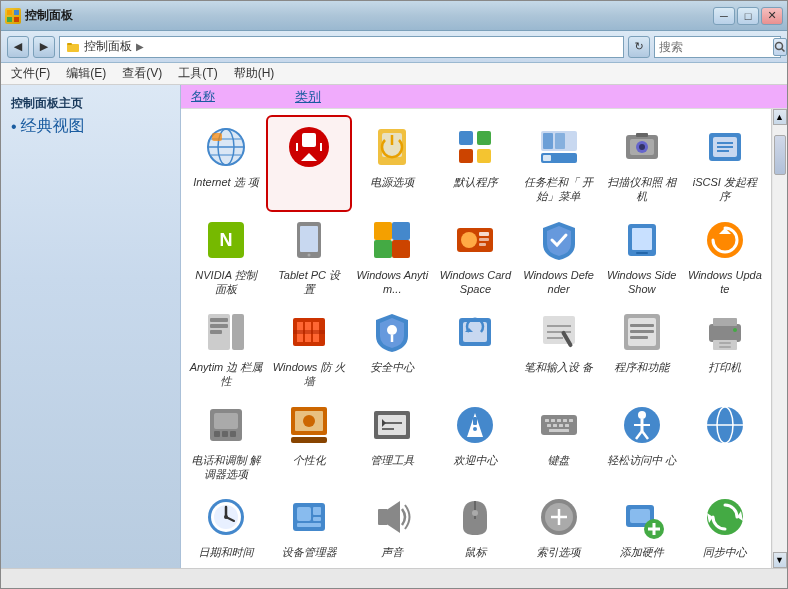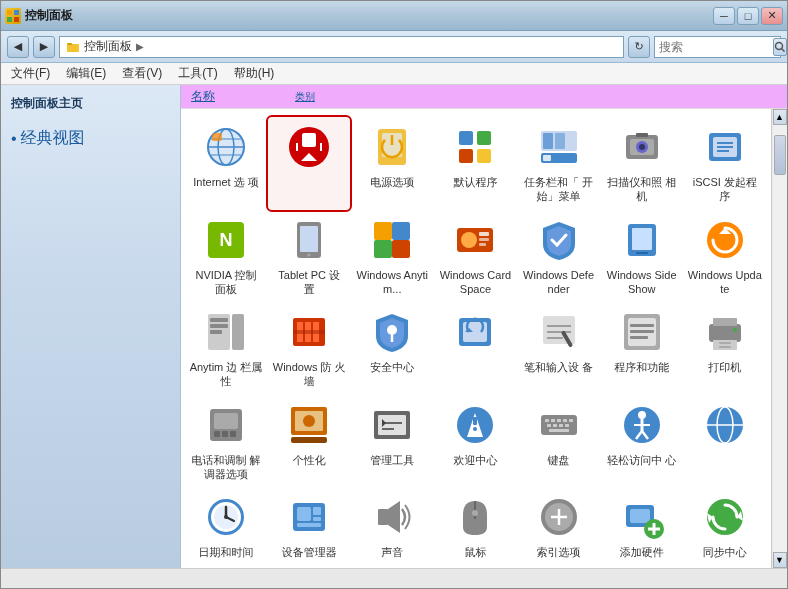--- a/index.html
+++ b/index.html
@@ -162,21 +162,21 @@
       width: 180px;
       background: linear-gradient(to bottom, #dce8f5 0%, #c8d9ec 40%, #b8cce0 100%);
       padding: 10px;
       border-right: 1px solid #aac0d8;
       flex-shrink: 0;
     }
     .sidebar-title {
       font-size: 12px;
       color: #1a3a5c;
       font-weight: bold;
-      margin-bottom: 16px;
+      margin-bottom: 4px;
       font-family: Liberation Serif, serif;
     }
     .sidebar-item {
       font-size: 16px;
       color: #1a5ca0;
       cursor: pointer;
       margin-bottom: 4px;
       display: flex;
       align-items: center;
       gap: 4px;
@@ -204,21 +204,21 @@
       gap: 20px;
       height: 24px;
     }
     .col-name {
       font-size: 12px;
       color: #1a5ca0;
       text-decoration: underline;
       cursor: pointer;
     }
     .col-category {
-      font-size: 10px;
+      font-size: 13px;
       color: #1a5ca0;
       text-decoration: underline;
       cursor: pointer;
       margin-left: 60px;
     }
 
     
     .icons-grid {
       display: grid;
       grid-template-columns: repeat(7, 1fr);
@@ -247,20 +247,21 @@
     }
 
     .icon-label {
       font-size: 11px;
       color: #333;
       text-align: center;
       margin-top: 4px;
       line-height: 1.3;
       max-width: 78px;
       word-break: break-all;
+      font-style: italic;
     }
 
     
     .scrollbar {
       width: 16px;
       background: #e8e8e8;
       border-left: 1px solid #ccc;
       display: flex;
       flex-direction: column;
       align-items: center;

